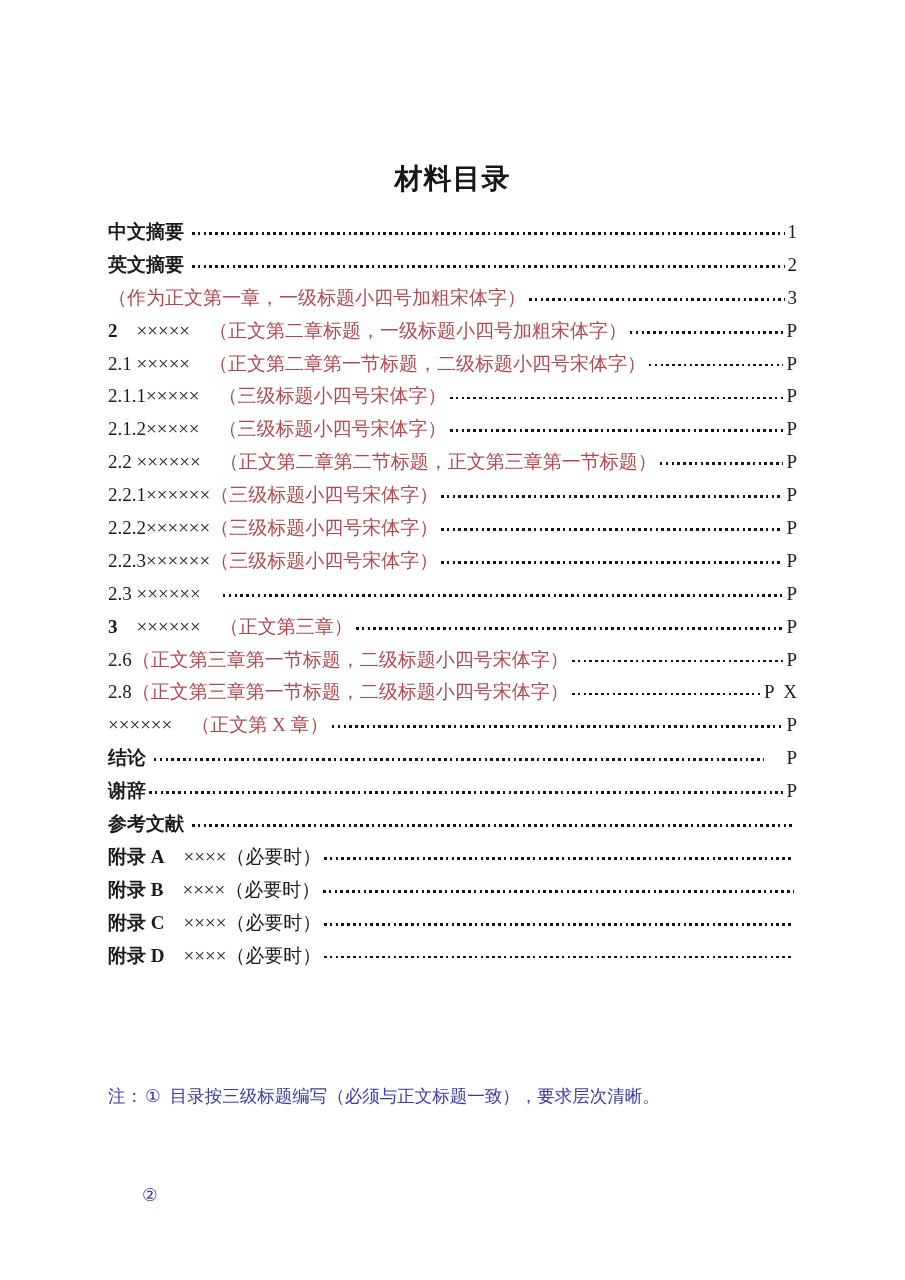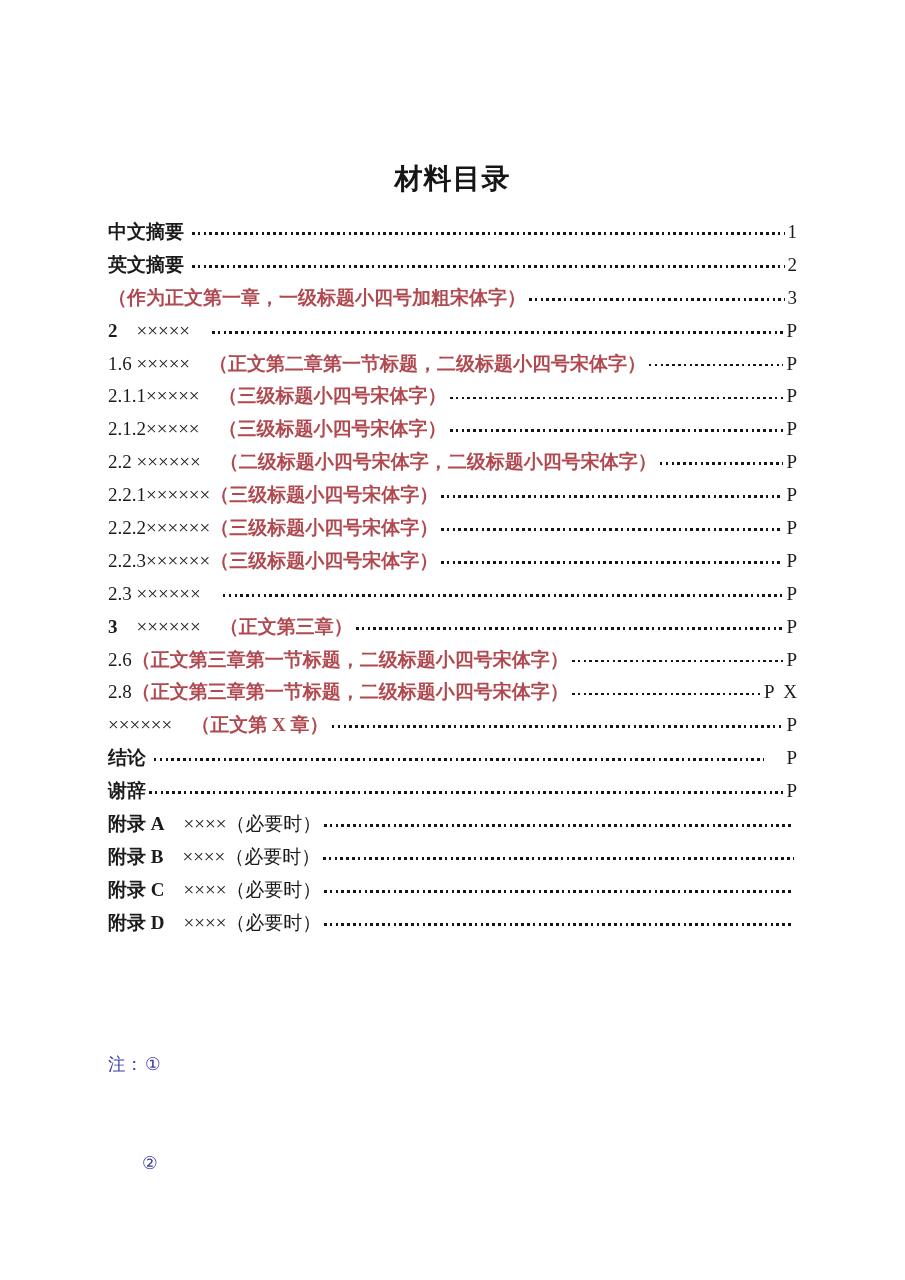--- a/index.html
+++ b/index.html
@@ -21,21 +21,21 @@
     letter-spacing:1px;
   }
   .toc{margin-top:18px;}
   .toc-row{
     display:flex;align-items:center;
     height:32.9px;font-size:19px;line-height:32.9px;
     white-space:pre;
   }
   .seg-b{font-weight:bold;}
   .seg-n{font-weight:normal;}
-  .seg-r{color:var(--red);font-weight:bold;}
+  .seg-r{color:var(--red);font-weight:normal;}
   .leader{
     flex:1 1 auto;align-self:center;height:2.8px;margin:2px 3px 0 3px;
     background:repeating-linear-gradient(90deg,#161616 0 2.5px,transparent 2.5px 5.8px);
   }
   .pageno{white-space:pre;font-size:19px;}
   .notes{
     margin-top:42px;color:var(--blue);font-size:17.5px;line-height:33px;
     white-space:pre;
   }
   .note-line{display:flex;align-items:baseline;}
@@ -46,43 +46,45 @@
 </head>
 <body>
 
 <div class="page">
   <div class="doc-title">材料目录</div>
 
   <div class="toc" id="toc">
       <div class="toc-row"><span class="seg-b">中文摘要 </span><div class="leader"></div><span class="pageno">1</span></div>
       <div class="toc-row"><span class="seg-b">英文摘要 </span><div class="leader"></div><span class="pageno">2</span></div>
       <div class="toc-row"><span class="seg-r">（作为正文第一章，一级标题小四号加粗宋体字）</span><div class="leader"></div><span class="pageno">3</span></div>
-      <div class="toc-row"><span class="seg-b">2</span><span class="seg-n">　×××××　</span><div class="leader"></div><span class="pageno">P</span></div>
-      <div class="toc-row"><span class="seg-n">1.6 ×××××　</span><span class="seg-r">（正文第二章第一节标题，二级标题小四号宋体字）</span><div class="leader"></div><span class="pageno">P</span></div>
+      <div class="toc-row"><span class="seg-b">2</span><span class="seg-n">　×××××　</span><span class="seg-r">（正文第二章标题，一级标题小四号加粗宋体字）</span><div class="leader"></div><span class="pageno">P</span></div>
+      <div class="toc-row"><span class="seg-n">2.1 ×××××　</span><span class="seg-r">（正文第二章第一节标题，二级标题小四号宋体字）</span><div class="leader"></div><span class="pageno">P</span></div>
       <div class="toc-row"><span class="seg-n">2.1.1×××××　</span><span class="seg-r">（三级标题小四号宋体字）</span><div class="leader"></div><span class="pageno">P</span></div>
       <div class="toc-row"><span class="seg-n">2.1.2×××××　</span><span class="seg-r">（三级标题小四号宋体字）</span><div class="leader"></div><span class="pageno">P</span></div>
-      <div class="toc-row"><span class="seg-n">2.2 ××××××　</span><span class="seg-r">（二级标题小四号宋体字，二级标题小四号宋体字）</span><div class="leader"></div><span class="pageno">P</span></div>
+      <div class="toc-row"><span class="seg-n">2.2 ××××××　</span><span class="seg-r">（正文第二章第二节标题，正文第三章第一节标题）</span><div class="leader"></div><span class="pageno">P</span></div>
       <div class="toc-row"><span class="seg-n">2.2.1××××××</span><span class="seg-r">（三级标题小四号宋体字）</span><div class="leader"></div><span class="pageno">P</span></div>
       <div class="toc-row"><span class="seg-n">2.2.2××××××</span><span class="seg-r">（三级标题小四号宋体字）</span><div class="leader"></div><span class="pageno">P</span></div>
       <div class="toc-row"><span class="seg-n">2.2.3××××××</span><span class="seg-r">（三级标题小四号宋体字）</span><div class="leader"></div><span class="pageno">P</span></div>
       <div class="toc-row"><span class="seg-n">2.3 ××××××　</span><div class="leader"></div><span class="pageno">P</span></div>
       <div class="toc-row"><span class="seg-b">3</span><span class="seg-n">　××××××　</span><span class="seg-r">（正文第三章）</span><div class="leader"></div><span class="pageno">P</span></div>
       <div class="toc-row"><span class="seg-n">2.6</span><span class="seg-r">（正文第三章第一节标题，二级标题小四号宋体字）</span><div class="leader"></div><span class="pageno">P</span></div>
       <div class="toc-row"><span class="seg-n">2.8</span><span class="seg-r">（正文第三章第一节标题，二级标题小四号宋体字）</span><div class="leader"></div><span class="pageno">P  X</span></div>
       <div class="toc-row"><span class="seg-n">××××××　</span><span class="seg-r">（正文第 X 章）</span><div class="leader"></div><span class="pageno">P</span></div>
       <div class="toc-row"><span class="seg-b">结论 </span><div class="leader"></div><span class="pageno">    P</span></div>
       <div class="toc-row"><span class="seg-b">谢辞</span><div class="leader"></div><span class="pageno">P</span></div>
+      <div class="toc-row"><span class="seg-b">参考文献 </span><div class="leader"></div></div>
       <div class="toc-row"><span class="seg-b">附录 A</span><span class="seg-n">　××××（必要时）</span><div class="leader"></div></div>
       <div class="toc-row"><span class="seg-b">附录 B</span><span class="seg-n">　××××（必要时）</span><div class="leader"></div></div>
       <div class="toc-row"><span class="seg-b">附录 C</span><span class="seg-n">　××××（必要时）</span><div class="leader"></div></div>
       <div class="toc-row"><span class="seg-b">附录 D</span><span class="seg-n">　××××（必要时）</span><div class="leader"></div></div>
     </div>
 
   <div class="notes">
     <div class="note-line">
       <span class="note-prefix">注：</span>
       <span class="note-marker">①</span>
+      <span>目录按三级标题编写（必须与正文标题一致），要求层次清晰。</span>
     </div>
     <div class="note-line indent">
       <span class="note-marker">②</span>
     </div>
   </div>
 </div>
 
 </body></html>

